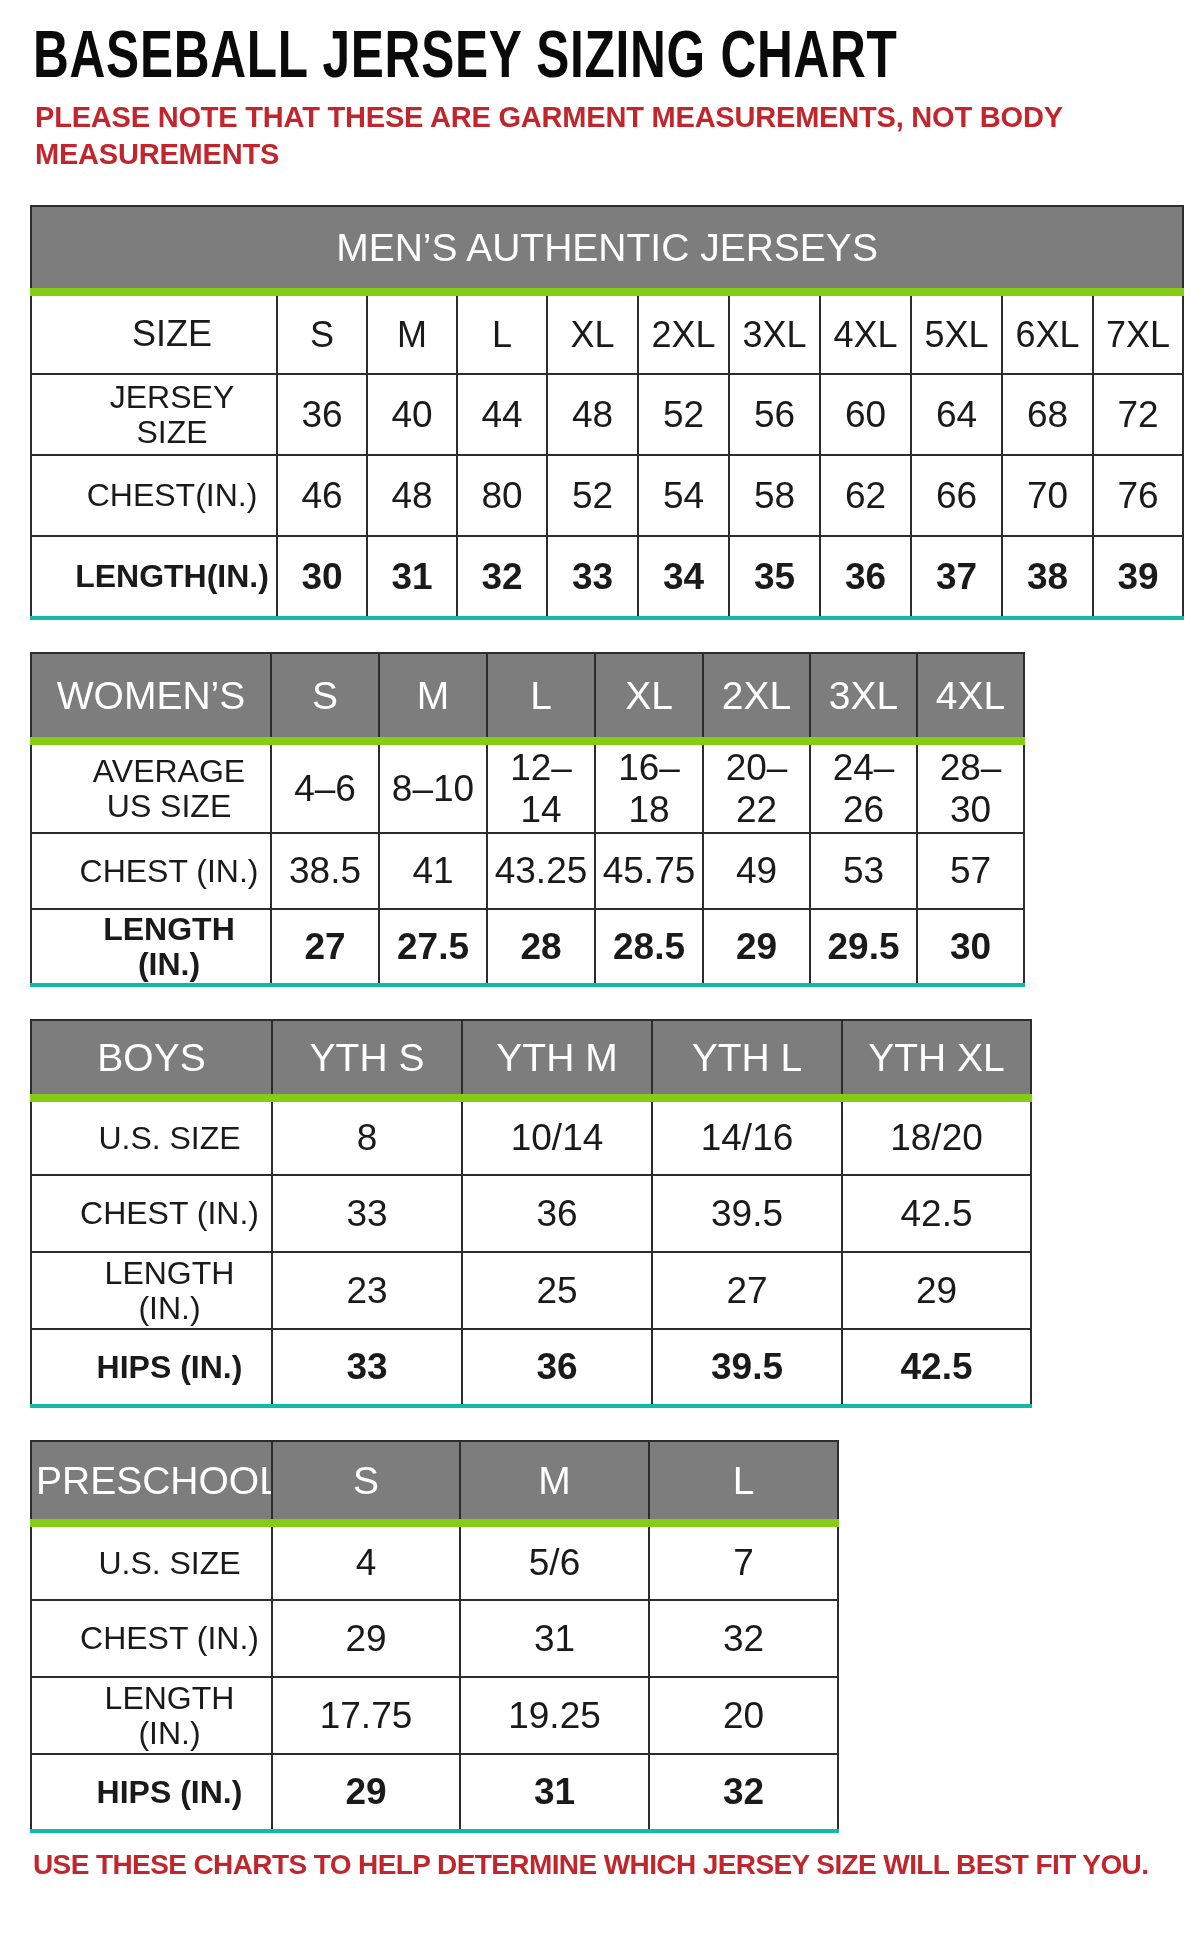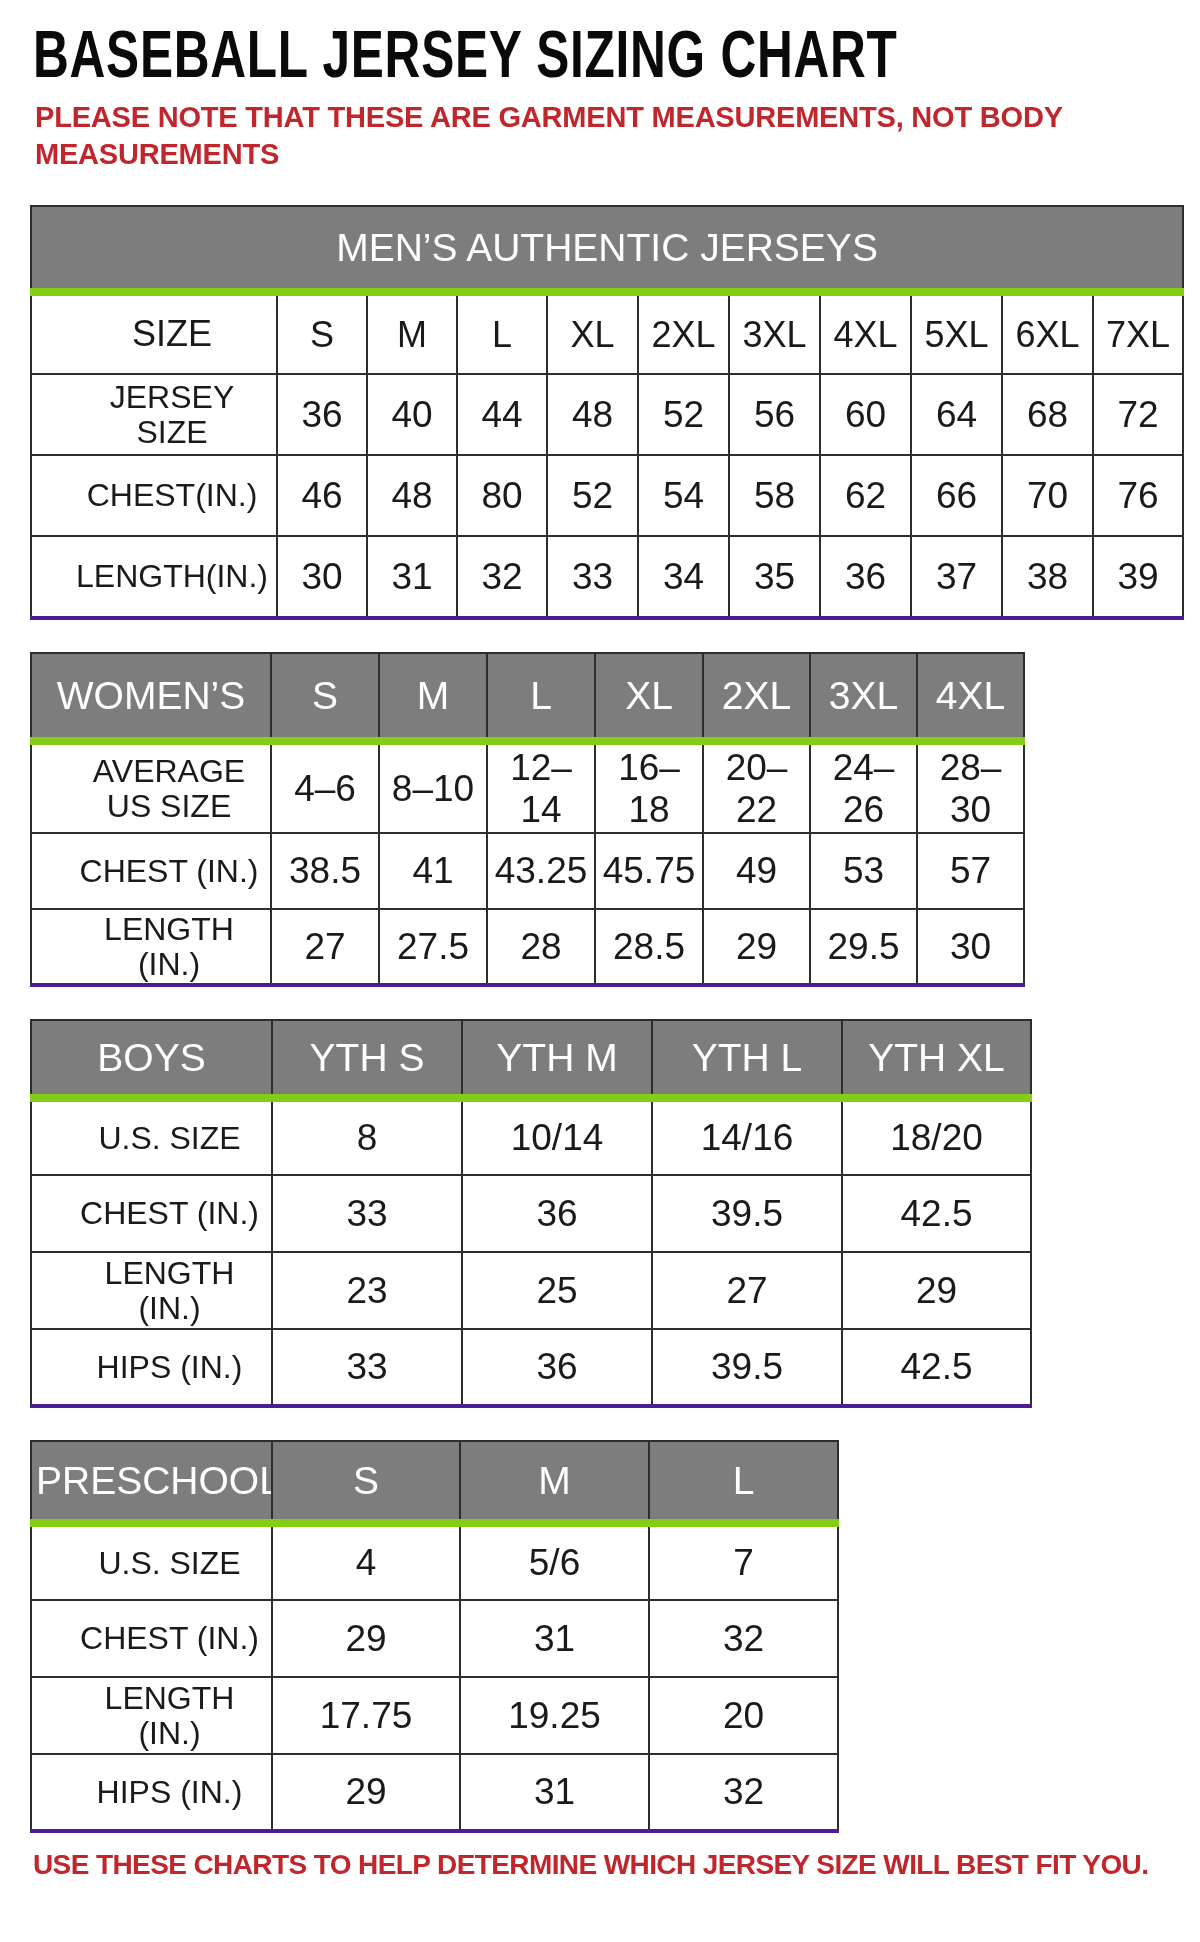--- a/index.html
+++ b/index.html
@@ -65,21 +65,21 @@
   }
   .tbl td.lbl { font-size: 32px; line-height: 1.08; padding-left: 40px; }
   .tbl tr.ghdr td {
     background: var(--header-gray, #7d7d7d);
     color: var(--header-text, #ffffff);
     border-bottom: 8px solid #84cc16;
     font-size: 39px;
     font-weight: 400;
   }
   .tbl tr.cols td { font-size: 36px; }
-  .tbl tr.last td { border-bottom: 4px solid #4c1d95; }
+  .tbl tr.last td { border-bottom: 4px solid #14b8a6; font-weight: bold; }
   
   tr.h86 { height: 86px; } tr.h82 { height: 82px; } tr.h85 { height: 81px; }
   tr.h88 { height: 88px; margin-top: 16px; } tr.h92 { height: 92px; margin-left: 40px; } tr.h76 { height: 76px; }
   tr.h78 { height: 78px; padding-left: 44px; } tr.h77 { height: 77px; }
 </style>
 </head>
 <body>
 
 <div class="page">
 

